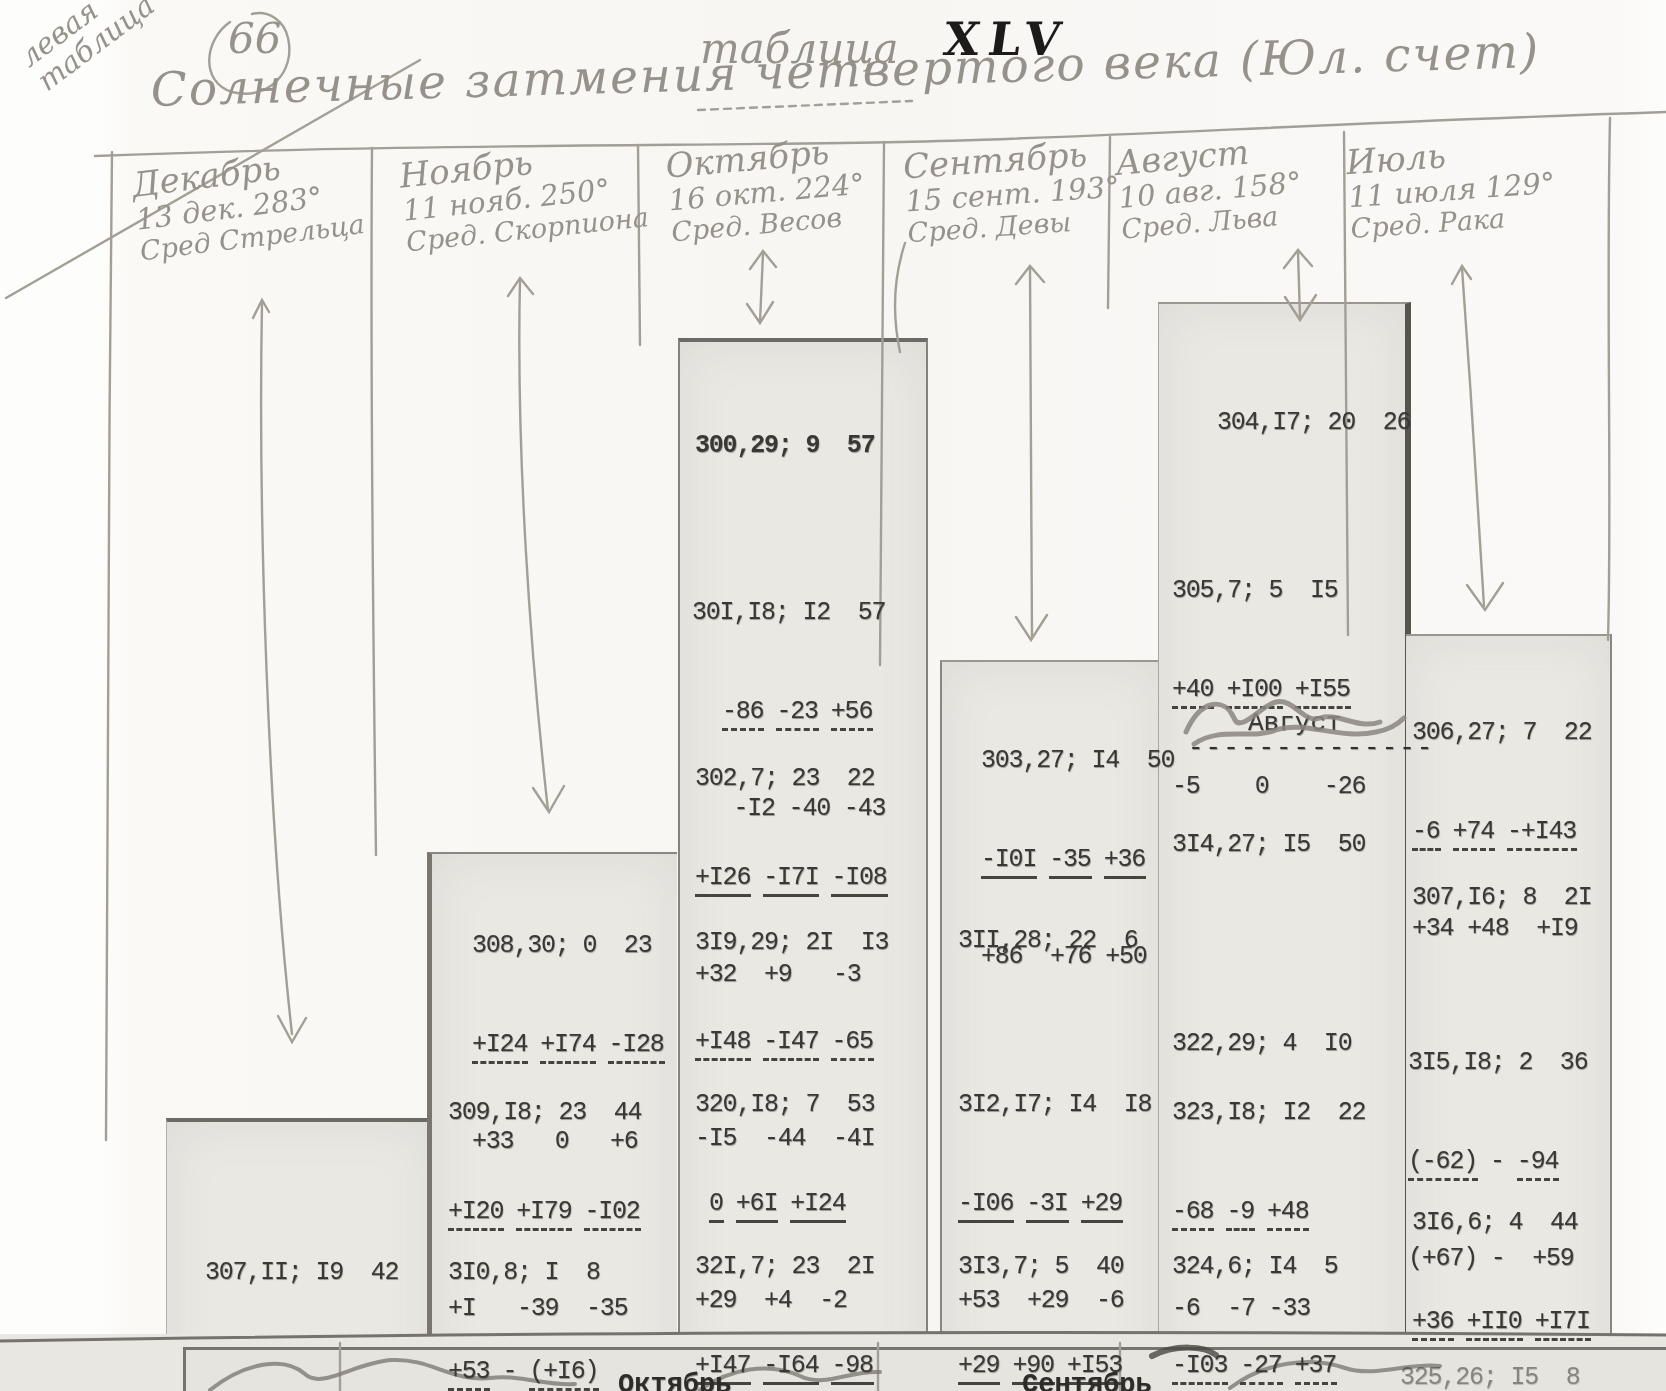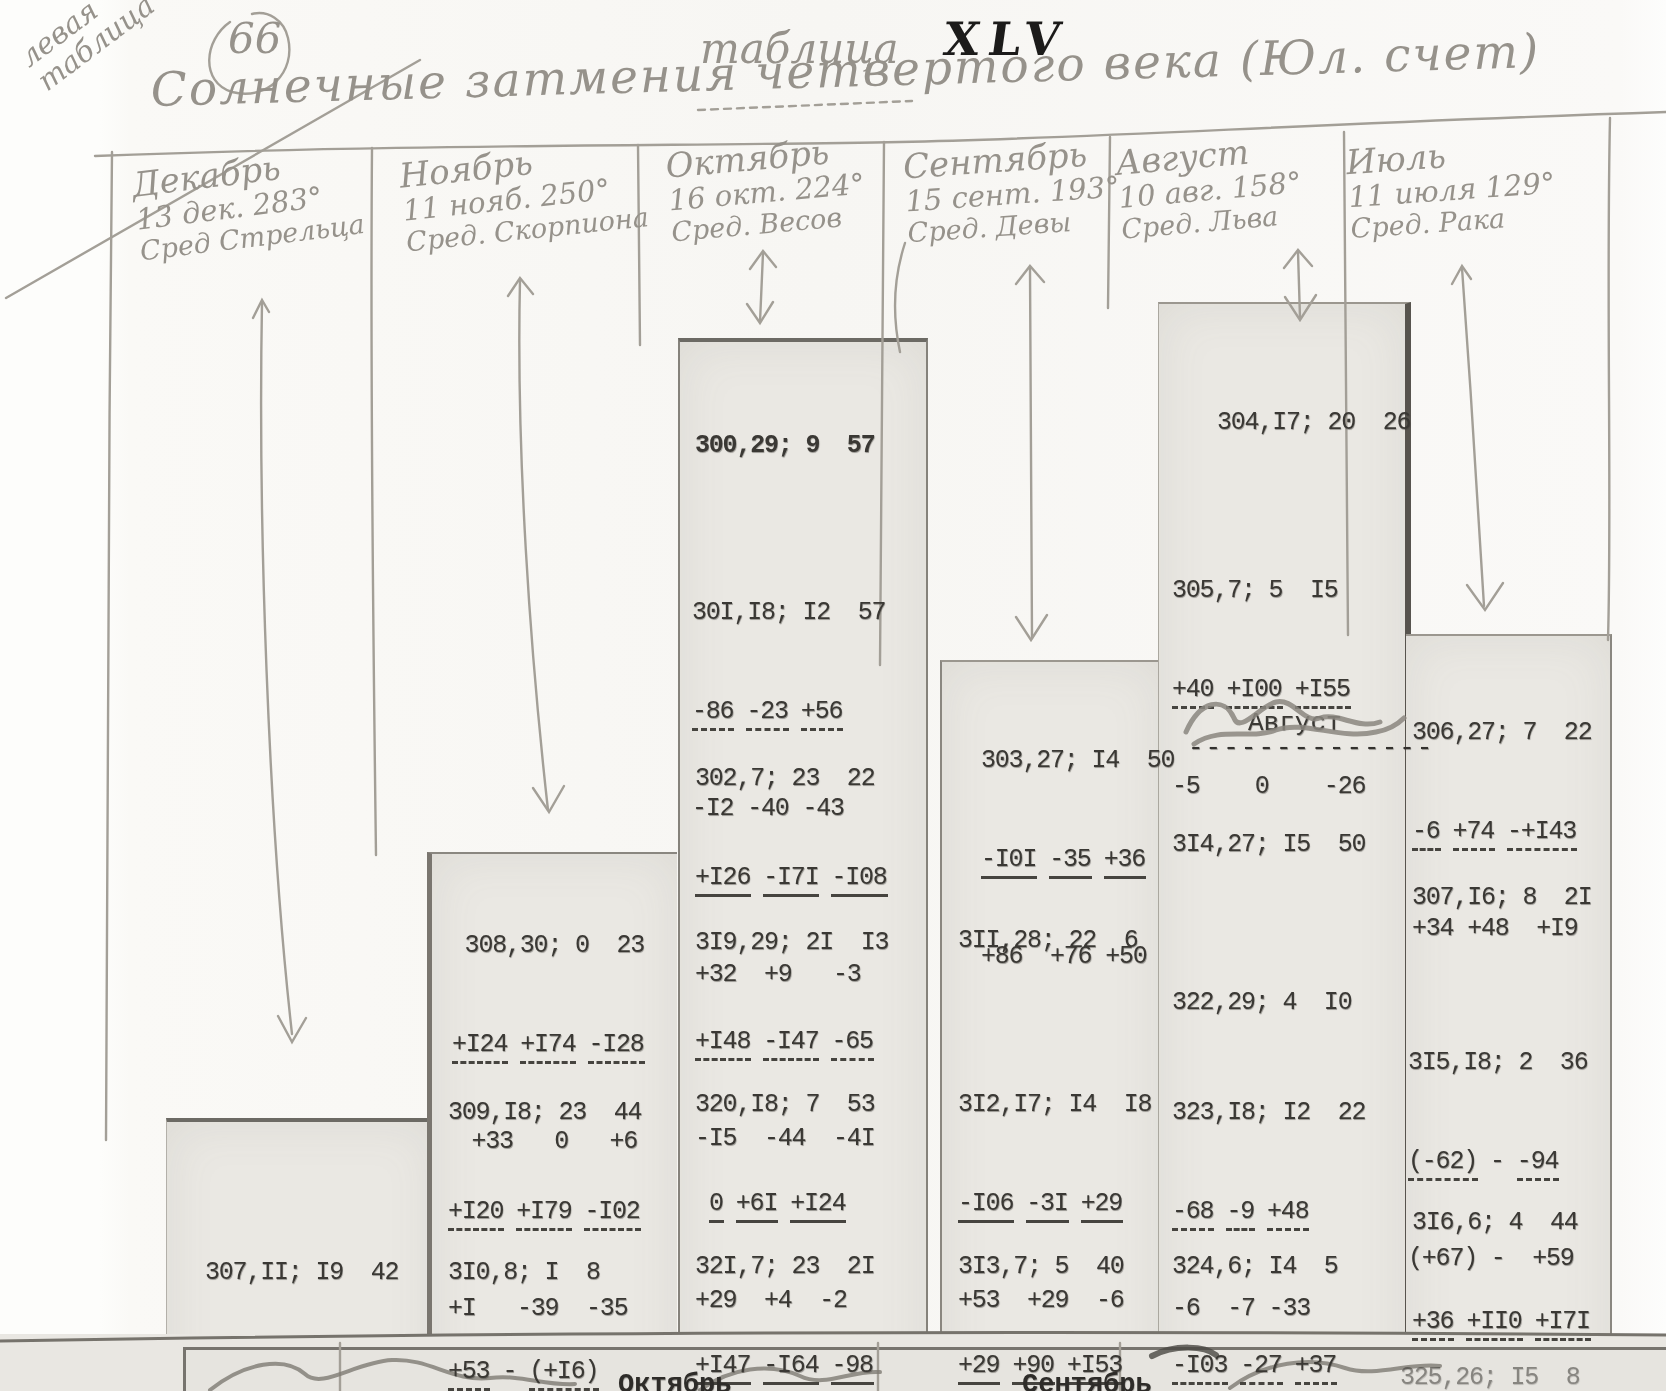--- a/index.html
+++ b/index.html
@@ -160,40 +160,40 @@
   <div class="colhead pencil-text" style="left:1348px;top:136px;transform:rotate(-4deg);">
     <div class="month">Июль</div>
     <div class="date">11 июля 129°</div>
     <div class="zodiac">Сред. Рака</div>
   </div>
 
   <div class="entry" style="left:205px;top:1200px;">
     <div class="head">307,II; I9  42</div>
   </div>
 
-  <div class="entry" style="left:452px;top:873px;text-align:center;">
+  <div class="entry" style="left:472px;top:873px;">
     <div class="head">308,30; 0  23</div>
     <div class="num"><span class="u">+I24</span><span class="u">+I74</span><span class="u">-I28</span></div>
     <div class="den">+33   0   +6</div>
   </div>
   <div class="entry" style="left:448px;top:1040px;">
     <div class="head">309,I8; 23  44</div>
     <div class="num"><span class="u">+I20</span><span class="u">+I79</span><span class="u">-I02</span></div>
     <div class="den">+I   -39  -35</div>
   </div>
   <div class="entry" style="left:448px;top:1200px;">
     <div class="head">3I0,8; I  8</div>
     <div class="num"><span class="u">+53</span><span class="plain">-</span><span class="u">(+I6)</span></div>
     
   </div>
 
   <div class="entry" style="left:695px;top:373px;font-weight:bold;">
     <div class="head">300,29; 9  57</div>
   </div>
-  <div class="entry" style="left:692px;top:540px;">
+  <div class="entry" style="left:692px;top:540px;text-align:right;">
     <div class="head">30I,I8; I2  57</div>
     <div class="num"><span class="u">-86</span><span class="u">-23</span><span class="u">+56</span></div>
     <div class="den">-I2 -40 -43</div>
   </div>
   <div class="entry solid" style="left:695px;top:706px;">
     <div class="head">302,7; 23  22</div>
     <div class="num"><span class="u">+I26</span><span class="u">-I7I</span><span class="u">-I08</span></div>
     <div class="den">+32  +9   -3</div>
   </div>
   <div class="entry" style="left:695px;top:870px;">
@@ -235,21 +235,21 @@
     <div class="head">304,I7; 20  26</div>
   </div>
   <div class="entry" style="left:1172px;top:518px;">
     <div class="head">305,7; 5  I5</div>
     <div class="num"><span class="u">+40</span><span class="u">+I00</span><span class="u">+I55</span></div>
     <div class="den">-5    0    -26</div>
   </div>
   <div class="entry" style="left:1172px;top:772px;">
     <div class="head">3I4,27; I5  50</div>
   </div>
-  <div class="entry" style="left:1172px;top:930px;font-family:Liberation Mono, monospace;">
+  <div class="entry" style="left:1172px;top:971px;font-family:Liberation Mono, monospace;">
     <div class="head">322,29; 4  I0</div>
   </div>
   <div class="entry" style="left:1172px;top:1040px;">
     <div class="head">323,I8; I2  22</div>
     <div class="num"><span class="u">-68</span><span class="u">-9</span><span class="u">+48</span></div>
     <div class="den">-6  -7 -33</div>
   </div>
   <div class="entry" style="left:1172px;top:1194px;">
     <div class="head">324,6; I4  5</div>
     <div class="num"><span class="u">-I03</span><span class="u">-27</span><span class="u">+37</span></div>

